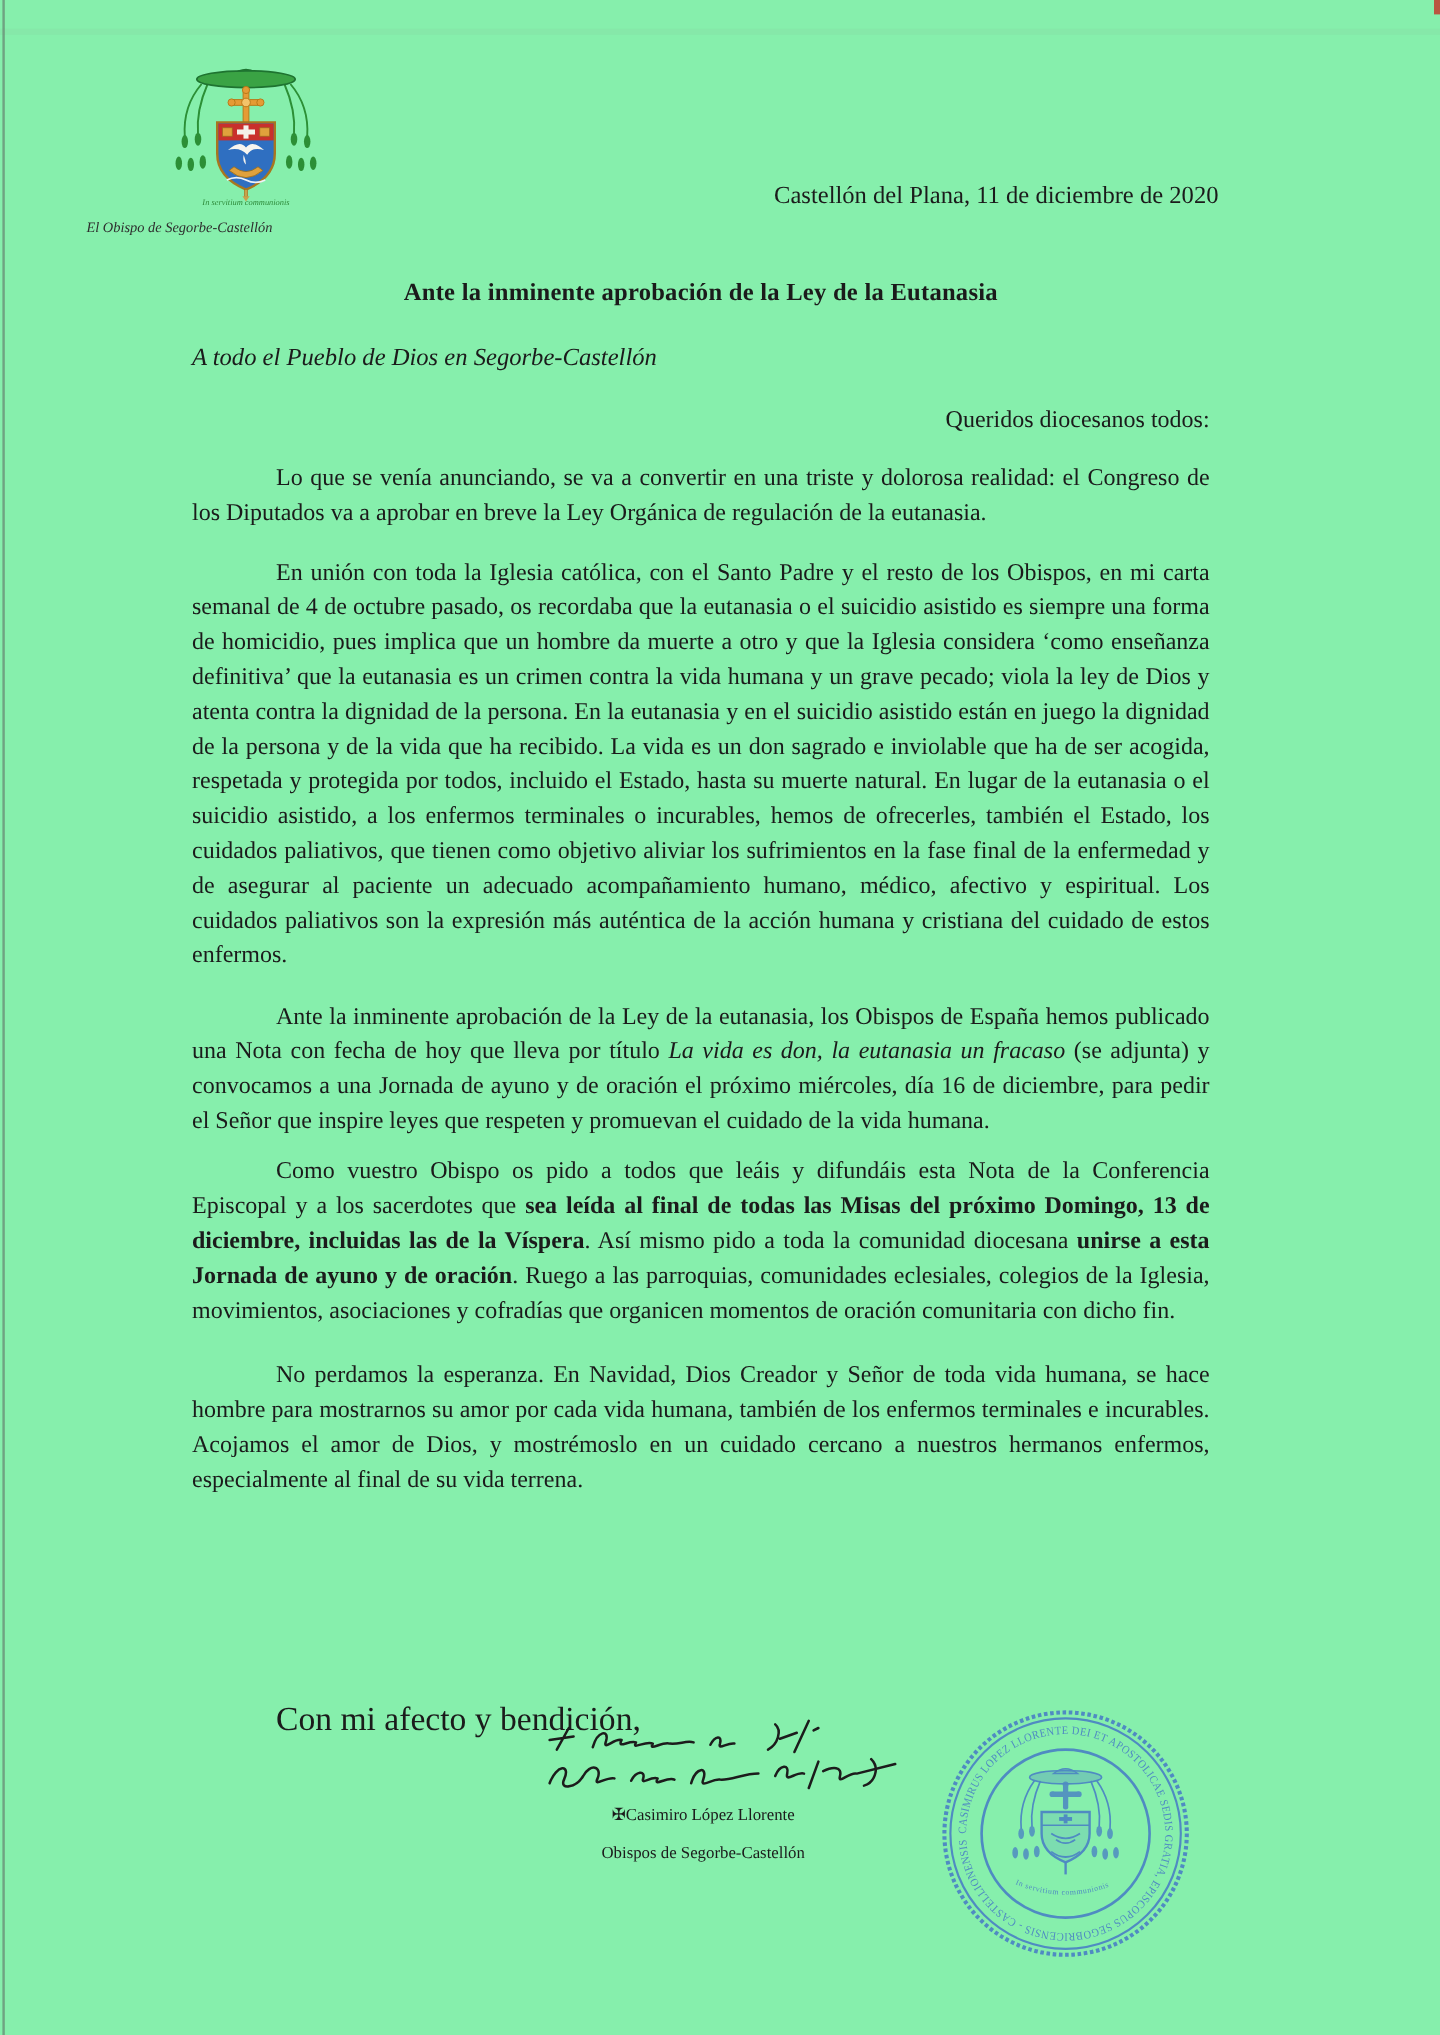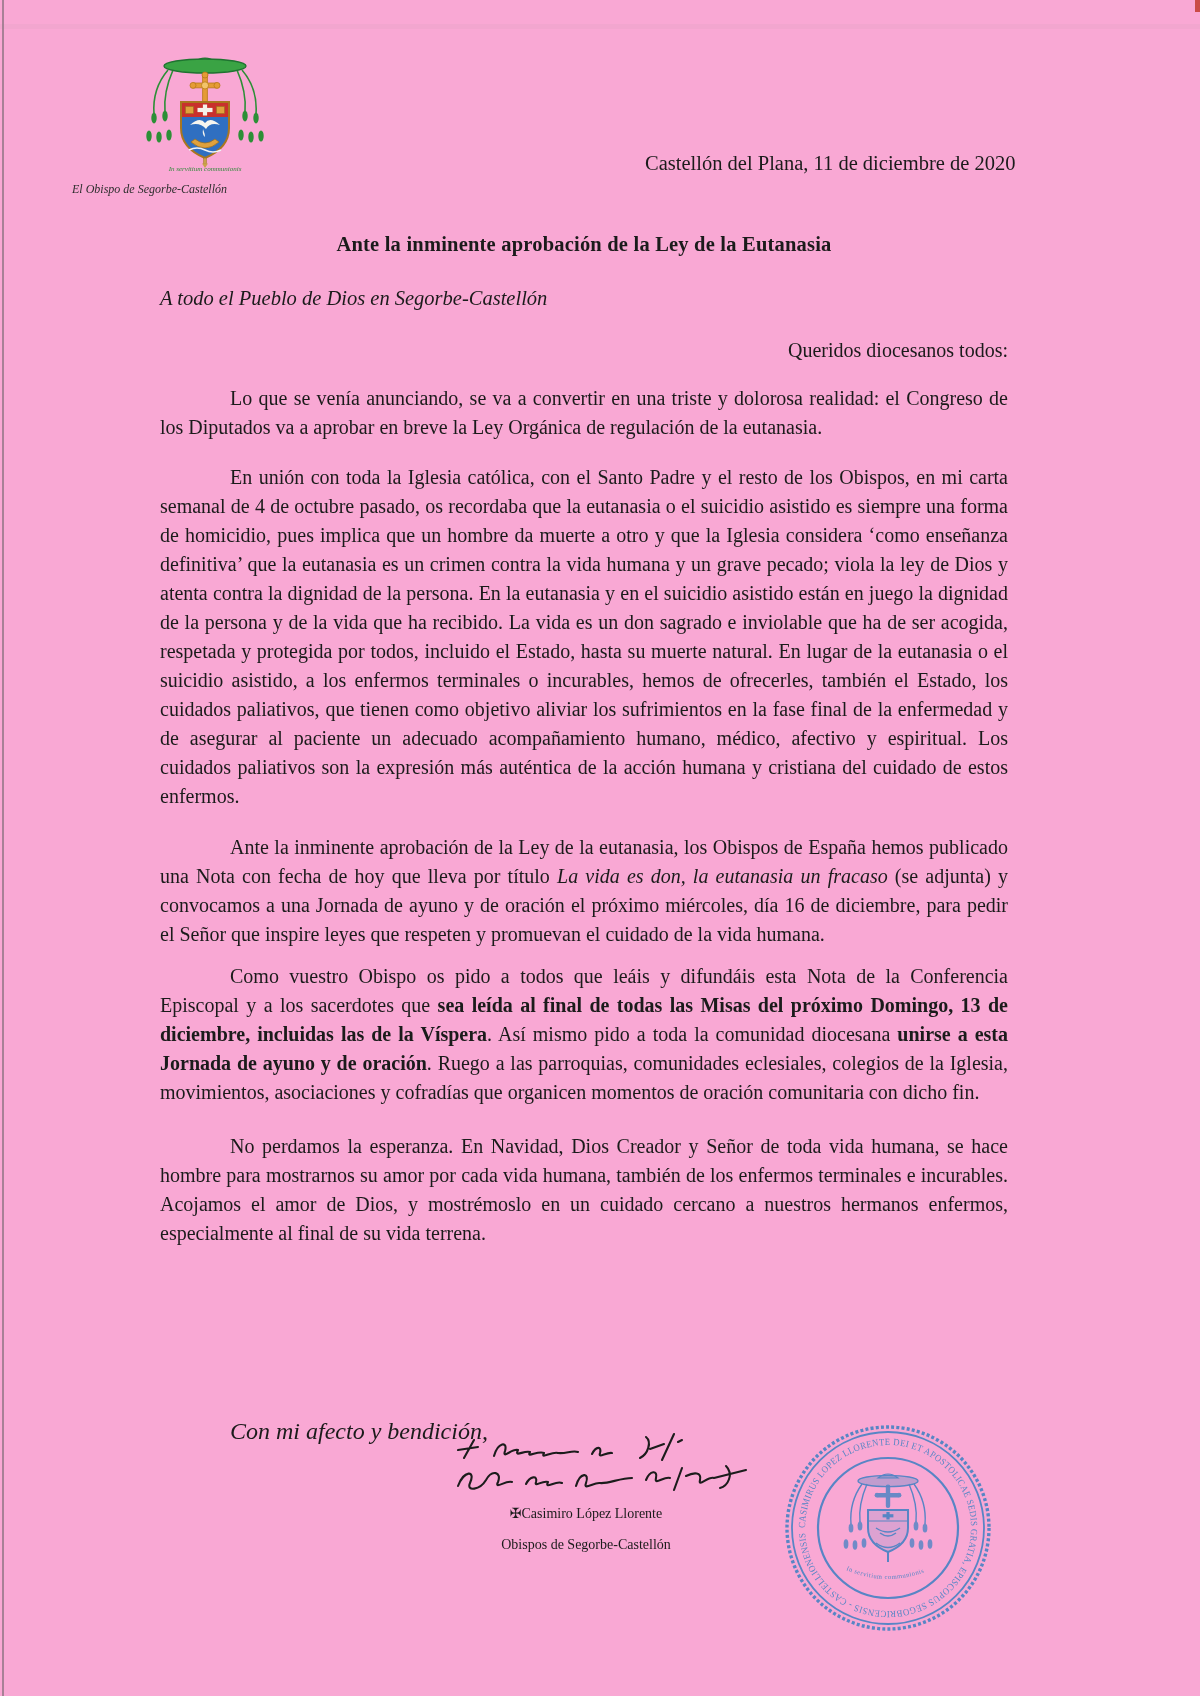--- a/index.html
+++ b/index.html
@@ -1,18 +1,18 @@
 <!DOCTYPE html>
 <html lang="es"><head>
 <meta charset="utf-8">
 <style>
   html,body{margin:0;padding:0;background:#e9e9e9;}
   .page{
     position:relative;width:1200px;height:1696px;margin:0 auto;
-    background:#f9a8d4;color:#1b1b1b;overflow:hidden;
+    background:#86efac;color:#1b1b1b;overflow:hidden;
     font-family:"Liberation Serif","DejaVu Serif",serif;
   }
   
   .edge-left{position:absolute;left:2px;top:0;width:2px;height:100%;background:#585858;opacity:.5;}
   .corner-red{position:absolute;right:0;top:0;width:5px;height:12px;background:#c23b2e;opacity:.85;}
   .streak-top{position:absolute;left:0;top:24px;width:100%;height:5px;background:#8a8a8a;opacity:.06;}
 
   
   .arms{position:absolute;left:140px;top:50px;}
   .sender{position:absolute;left:72px;top:182px;font-style:italic;font-size:12px;color:#2e2e2e;}
@@ -28,21 +28,21 @@
   .letter-body p{margin:0;font-size:20px;line-height:29px;text-align:justify;text-indent:70px;}
   .letter-body p.salutation{margin-bottom:19px;text-align:right;}
   .letter-body p.p1{margin-bottom:21px;}
   .letter-body p.p2{margin-bottom:22px;}
   .letter-body p.p3{margin-bottom:13px;}
   .letter-body p.p4{margin-bottom:25px;}
   .letter-body em{}
   .letter-body strong{font-weight:bold;}
 
   
-  .valediction{position:absolute;left:160px;top:1418px;width:848px;font-size:24px;text-indent:70px;font-style:italic;}
+  .valediction{position:absolute;left:160px;top:1418px;width:848px;font-size:28px;text-indent:70px;}
   .signature-svg{position:absolute;left:450px;top:1428px;z-index:3;}
   .signer{position:absolute;left:430px;top:1498px;width:312px;text-align:center;
           font-size:14px;line-height:31px;z-index:2;}
   .seal{position:absolute;left:782px;top:1422px;opacity:.92;z-index:1;}
 </style>
 </head>
 <body>
 
 <div class="page">
 

